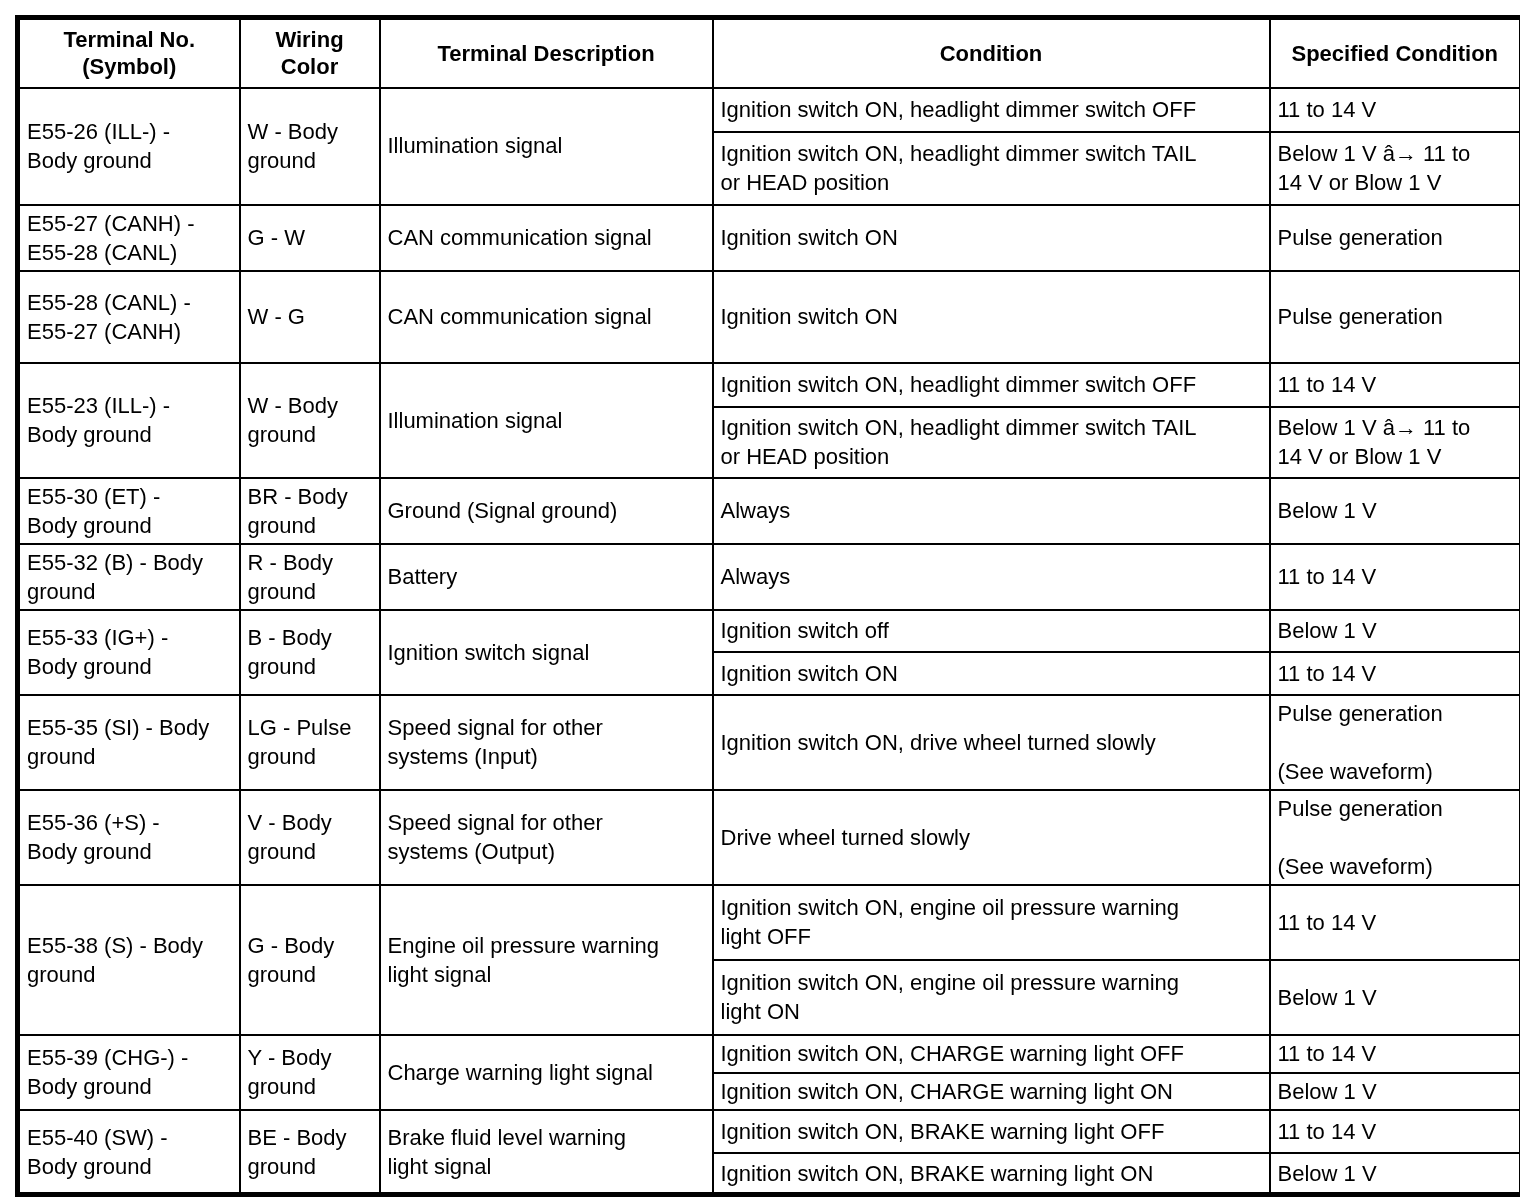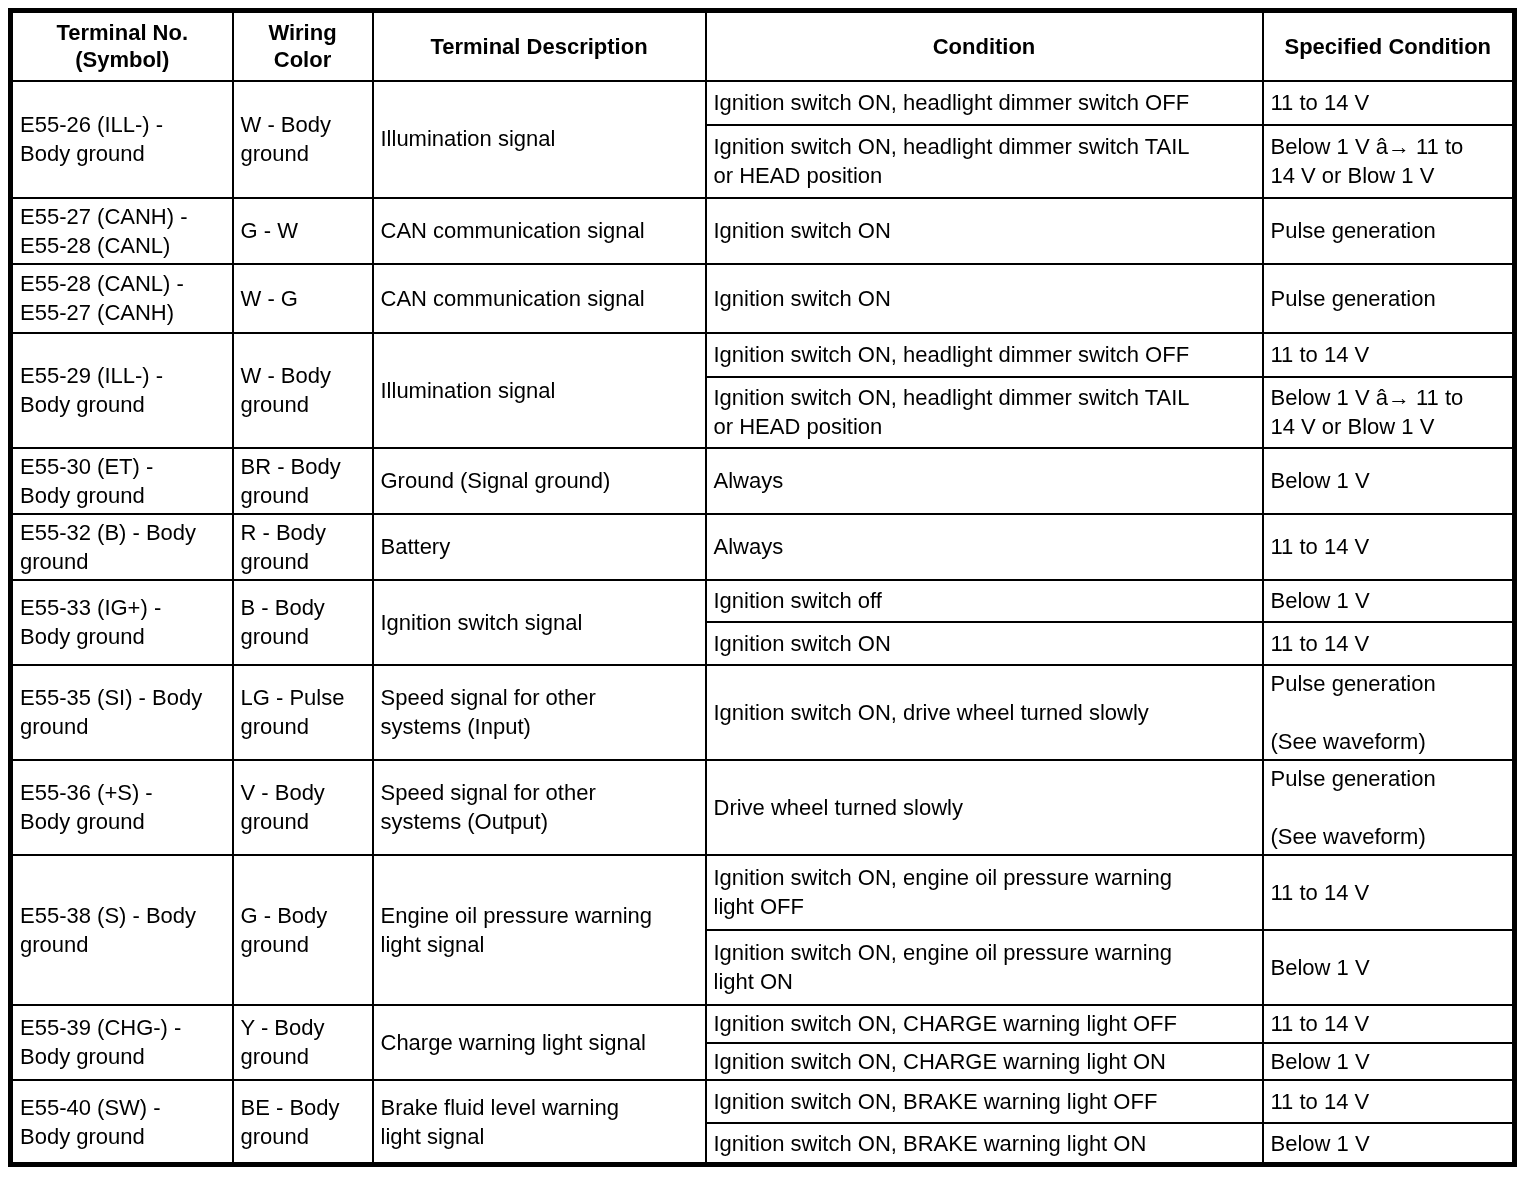--- a/index.html
+++ b/index.html
@@ -8,21 +8,21 @@
     background: #ffffff;
     width: 1520px;
     height: 1198px;
     font-family: "Liberation Sans", sans-serif;
   }
   .page {
     width: 1520px;
     height: 1198px;
     background: #ffffff;
     box-sizing: border-box;
-    padding: 8px;
+    padding: 15px;
   }
   table.spec {
     border-collapse: collapse;
     table-layout: fixed;
     width: 1504px;
     border: 5px solid #000000;
     background: #ffffff;
   }
   table.spec th, table.spec td {
     border: 2px solid #000000;
@@ -95,31 +95,31 @@
 
       <tr style="height:64px">
         <td>E55-27 (CANH) -
 E55-28 (CANL)</td>
         <td>G - W</td>
         <td>CAN communication signal</td>
         <td>Ignition switch ON</td>
         <td>Pulse generation</td>
       </tr>
 
-      <tr style="height:69px">
+      <tr style="height:92px">
         <td>E55-28 (CANL) -
 E55-27 (CANH)</td>
         <td>W - G</td>
         <td>CAN communication signal</td>
         <td>Ignition switch ON</td>
         <td>Pulse generation</td>
       </tr>
 
       <tr style="height:44px">
-        <td rowspan="2">E55-29 (ILL-) -
+        <td rowspan="2">E55-23 (ILL-) -
 Body ground</td>
         <td rowspan="2">W - Body
 ground</td>
         <td rowspan="2">Illumination signal</td>
         <td>Ignition switch ON, headlight dimmer switch OFF</td>
         <td>11 to 14 V</td>
       </tr>
       <tr style="height:71px">
         <td>Ignition switch ON, headlight dimmer switch TAIL
 or HEAD position</td>

